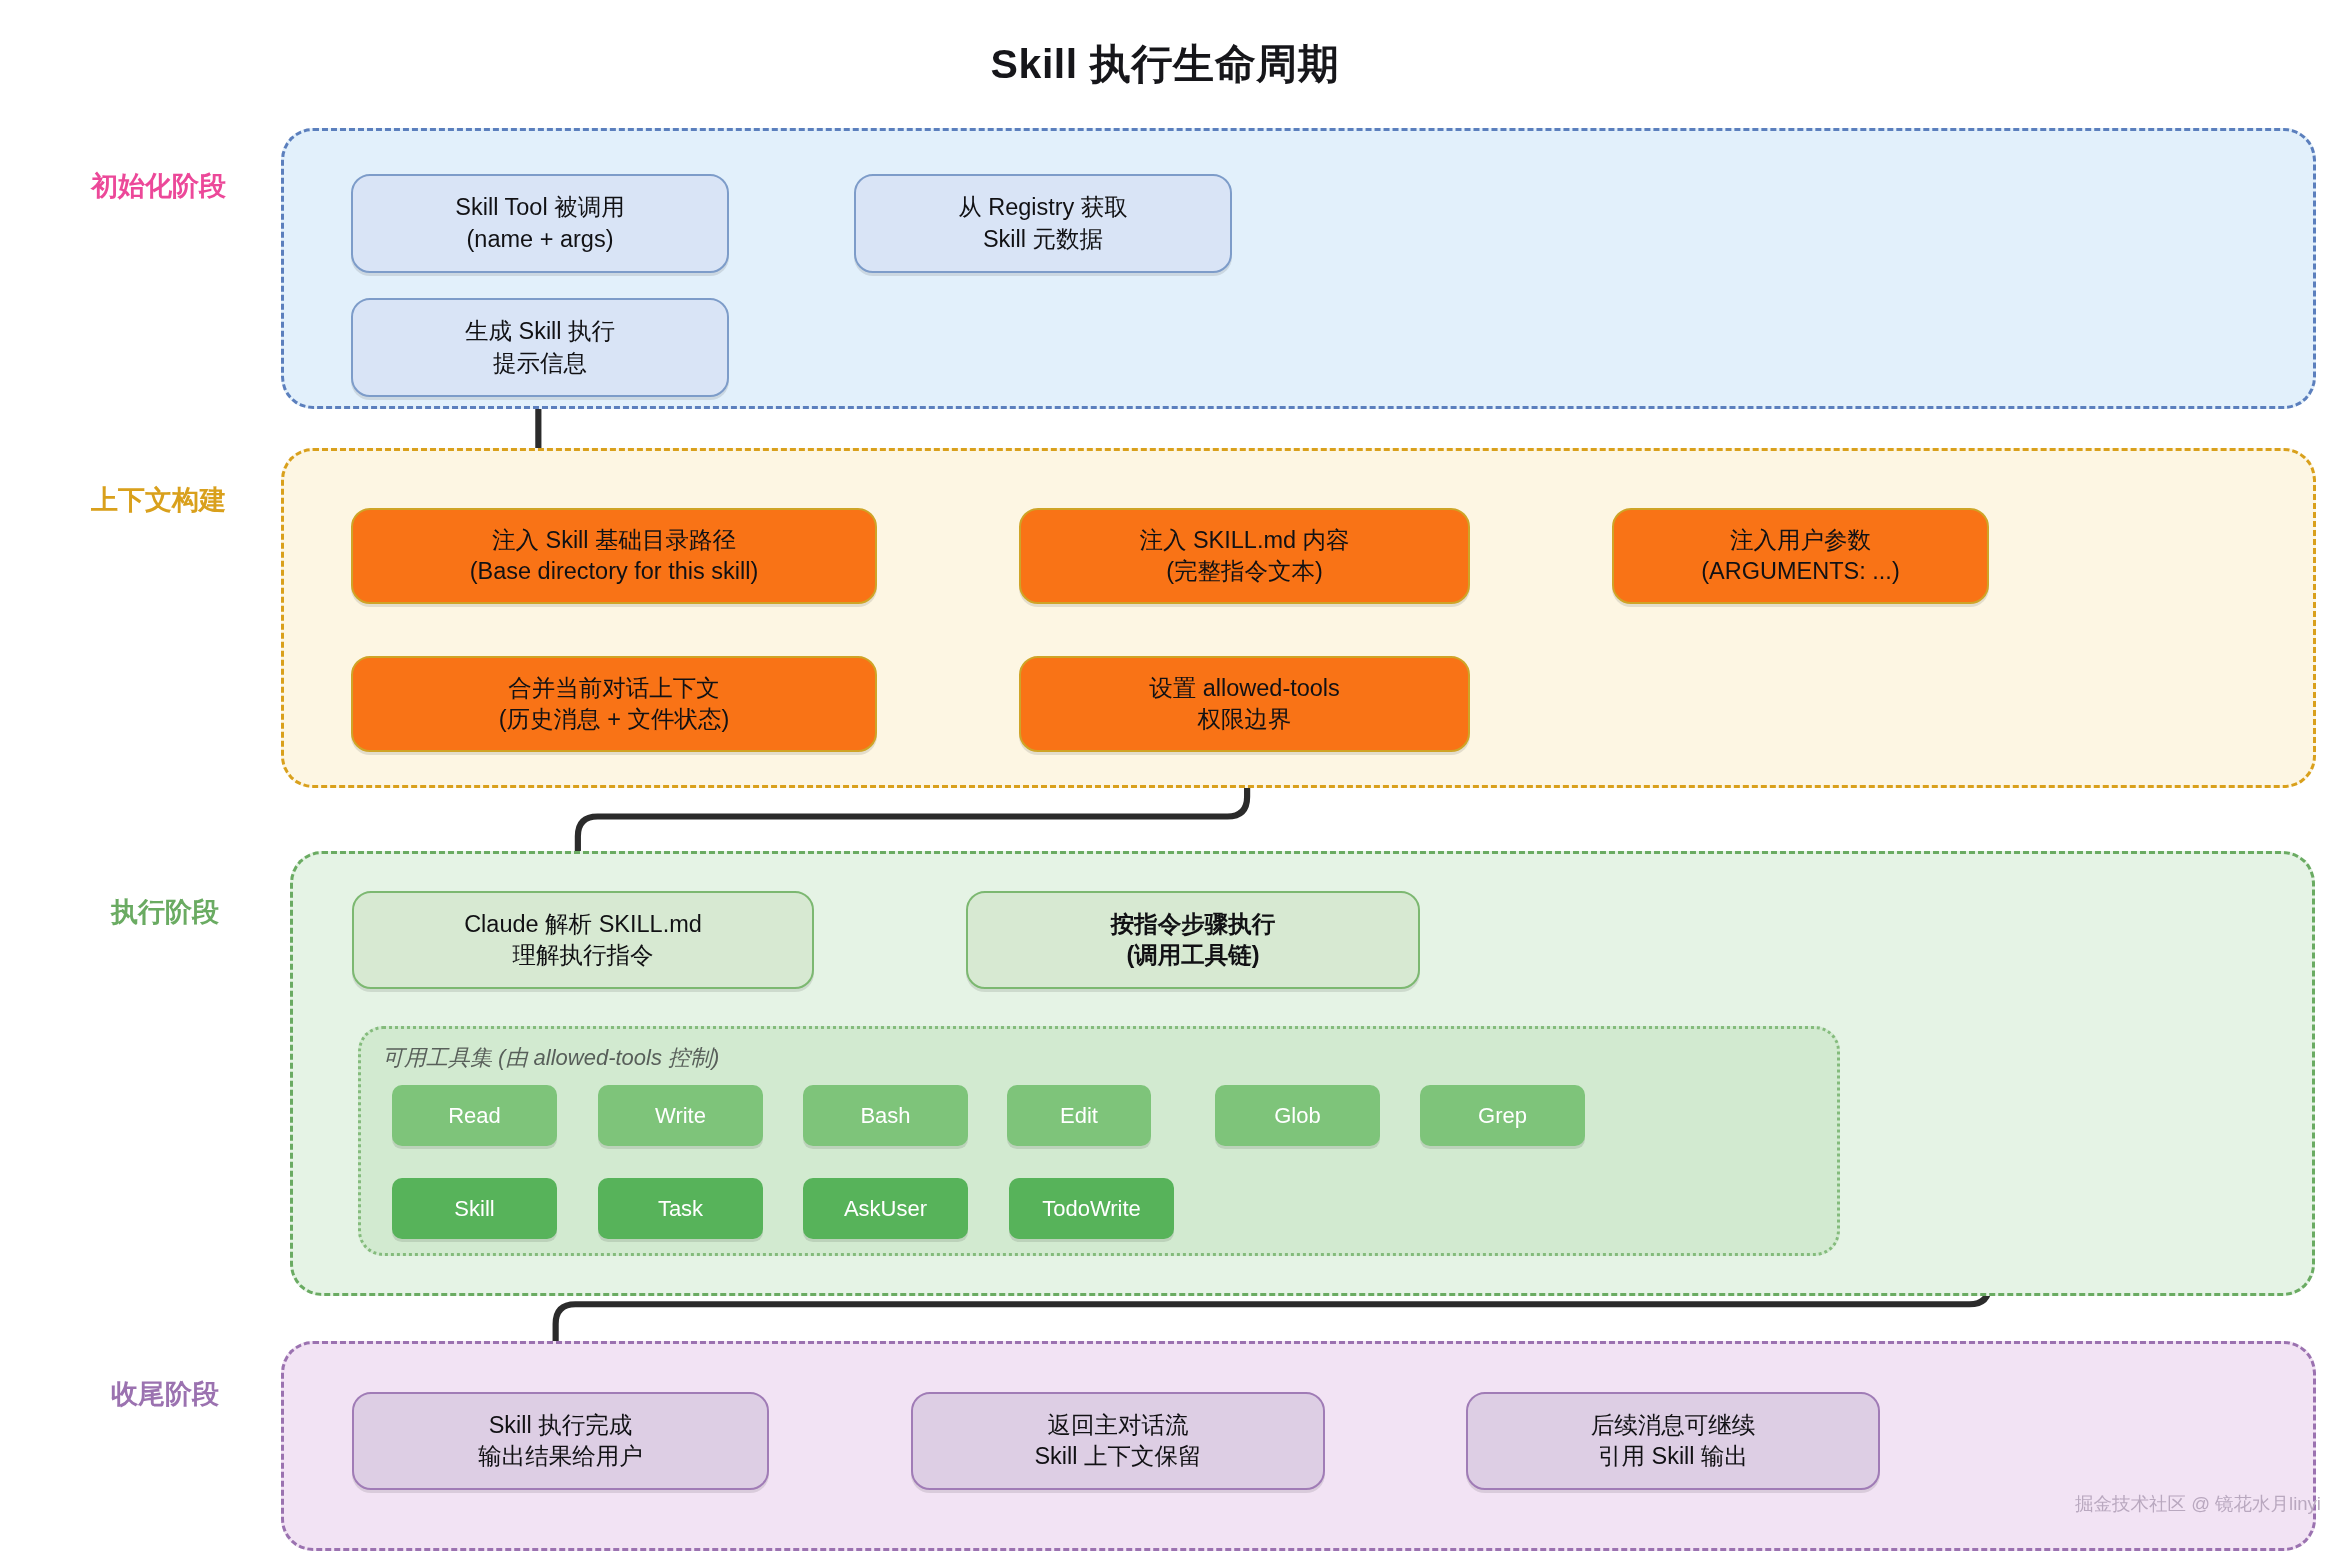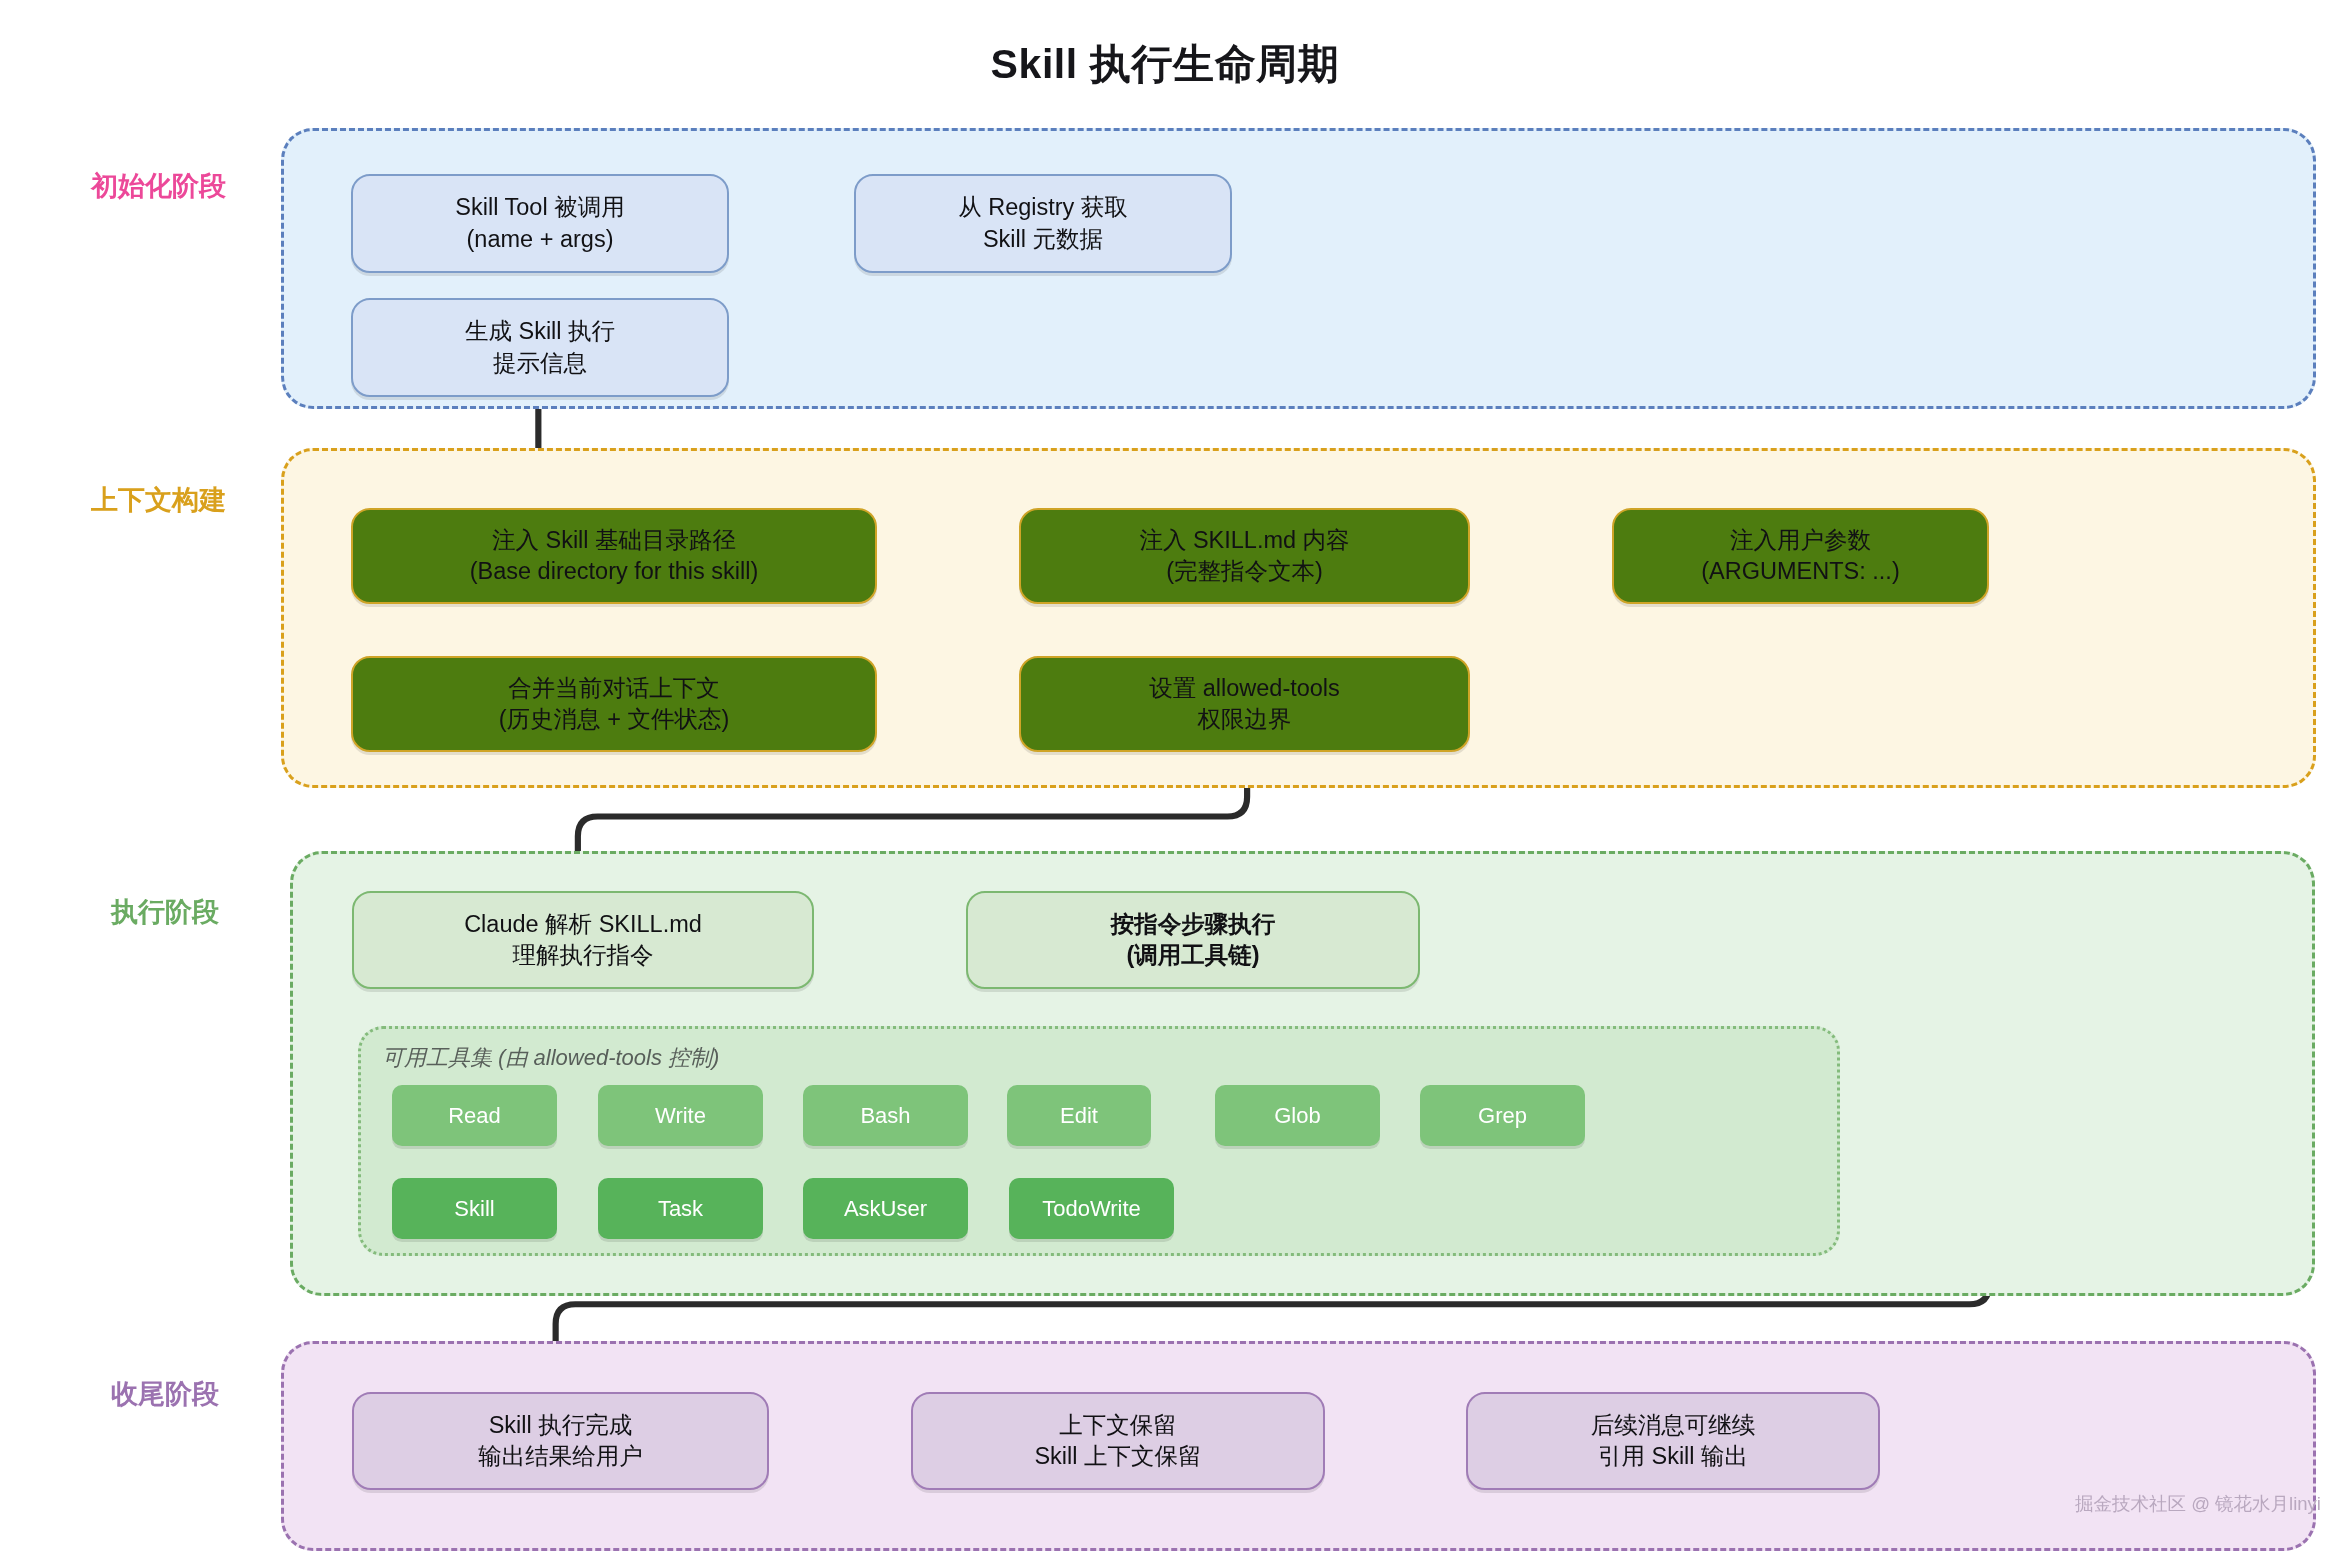--- a/index.html
+++ b/index.html
@@ -35,21 +35,21 @@
   
   .node{
     position:absolute;box-sizing:border-box;
     border-radius:19px;
     display:flex;flex-direction:column;align-items:center;justify-content:center;
     text-align:center;font-size:23.5px;line-height:1.34;color:#111114;
     box-shadow:0 3.1px 0 rgba(0,0,0,.10);
   }
   .node .l2{display:block;}
   .n-blue  {background:#d9e4f6;border:2.5px solid #7d9cc9;}
-  .n-gold  {background:#4d7c0f;border:2.5px solid #cfa427;}
+  .n-gold  {background:#f97316;border:2.5px solid #cfa427;}
   .n-green {background:#d7e9d2;border:2.5px solid #7cb871;}
   .n-purple{background:#ddcee4;border:2.5px solid #a07cb6;}
   .node.bold{font-weight:bold;}
 
   
   .toolset{
     position:absolute;box-sizing:border-box;
     background:#d2ead0;border:3.1px dotted #84bb7c;border-radius:25px;
   }
   .toolset-title{
@@ -238,21 +238,21 @@
   <div class="phase-label" style="left:111px;top:1376px;color:#9b72b0;">收尾阶段</div>
 
   <div class="phase-box phase-final" style="left:281px;top:1341px;width:2035px;height:210px;"></div>
 
   <div class="node n-purple" style="left:352px;top:1392px;width:417px;height:98px;">
     <span>Skill 执行完成</span>
     <span class="l2">输出结果给用户</span>
   </div>
 
   <div class="node n-purple" style="left:911px;top:1392px;width:414px;height:98px;">
-    <span>上下文保留</span>
+    <span>返回主对话流</span>
     <span class="l2">Skill 上下文保留</span>
   </div>
 
   <div class="node n-purple" style="left:1466px;top:1392px;width:414px;height:98px;">
     <span>后续消息可继续</span>
     <span class="l2">引用 Skill 输出</span>
   </div>
 
   <div class="watermark" style="left:2075px;top:1491px;">掘金技术社区 @ 镜花水月linyi</div>
 

